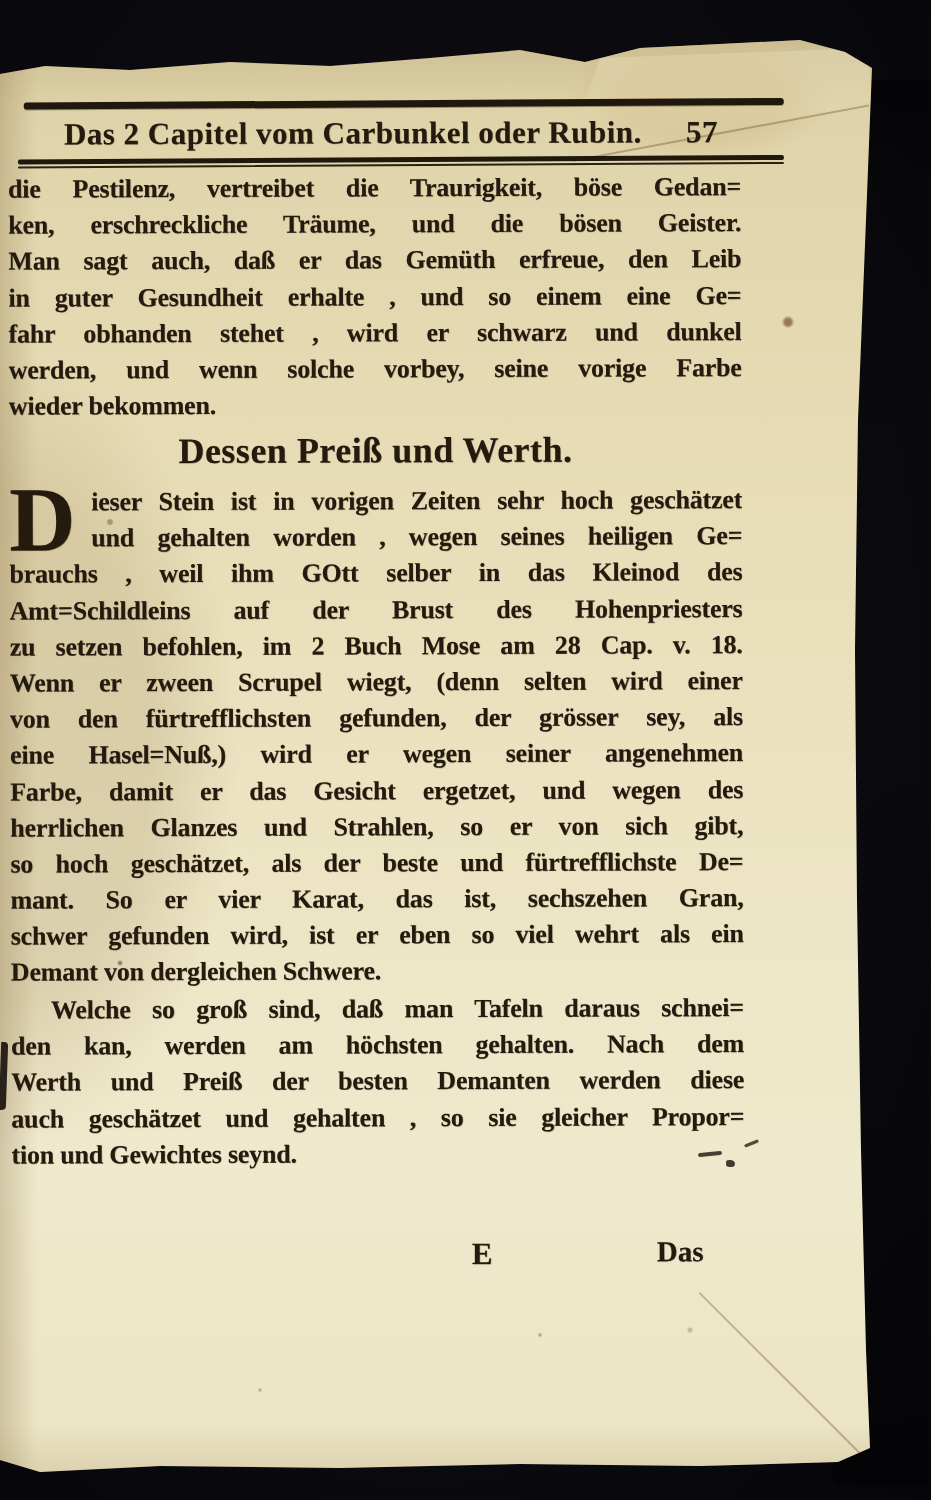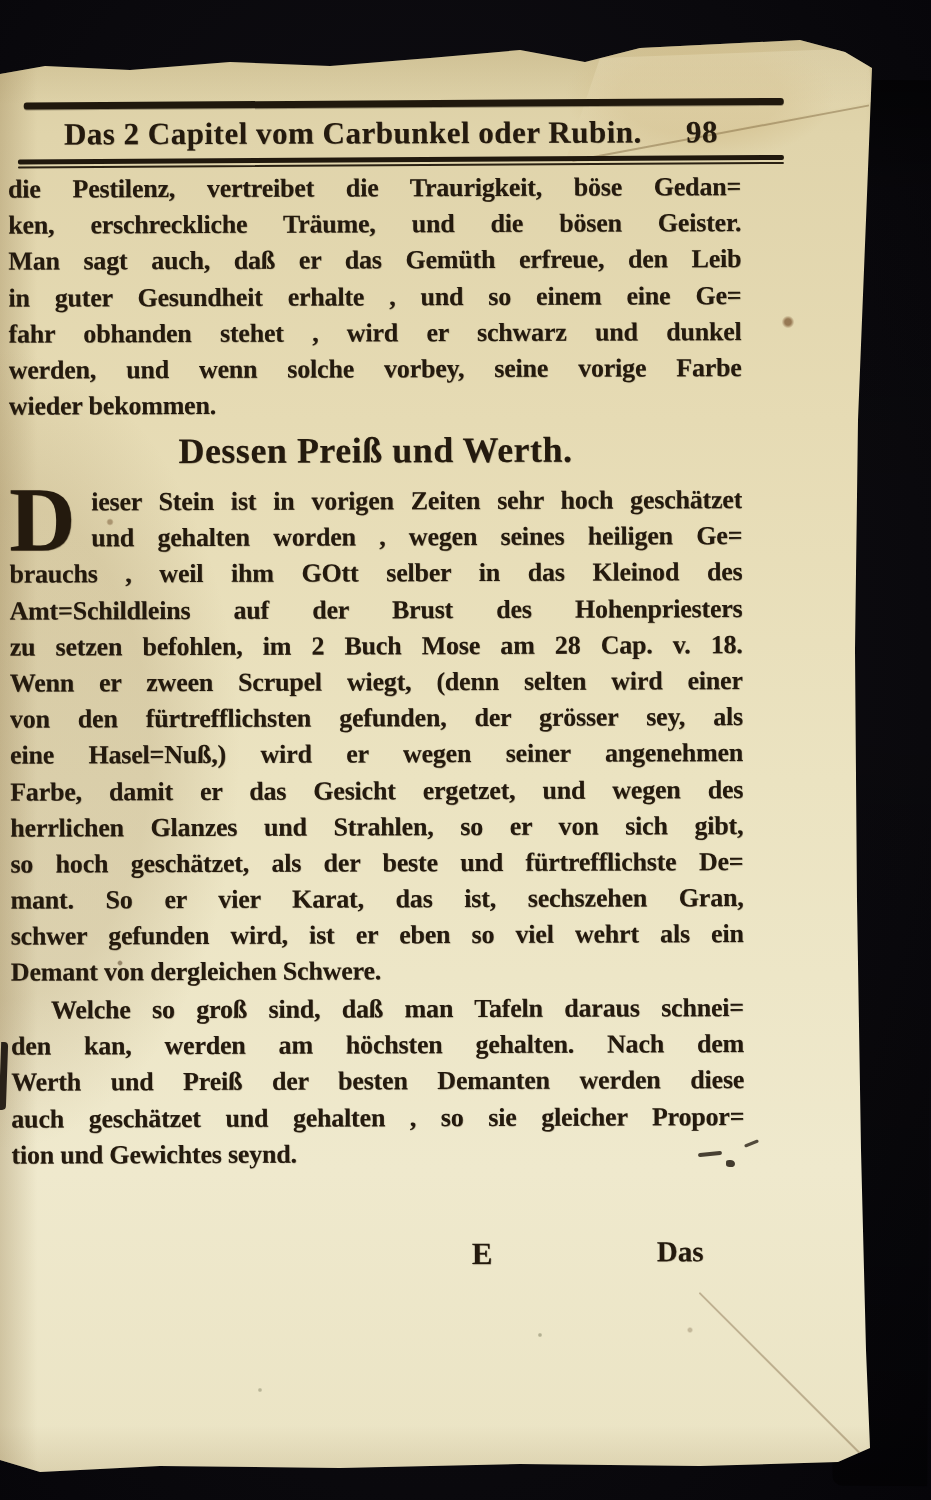--- a/index.html
+++ b/index.html
@@ -101,21 +101,21 @@
     <div class="ink-smudge-b"></div>
     <div class="ink-smudge-c"></div>
     <div class="margin-blot"></div>
 
     <div class="content">
 
       <div class="rule1"></div>
 
       <div class="header-row">
         <span>Das 2 Capitel vom Carbunkel oder Rubin.</span>
-        <span>98</span>
+        <span>57</span>
       </div>
 
       <div class="rule2">
         <div class="bar-a"></div>
         <div class="bar-b"></div>
       </div>
 
       <div class="para p1">
           <div class="line">die Pestilenz, vertreibet die Traurigkeit, böse Gedan=</div>
           <div class="line">ken, erschreckliche Träume, und die bösen Geister.</div>

